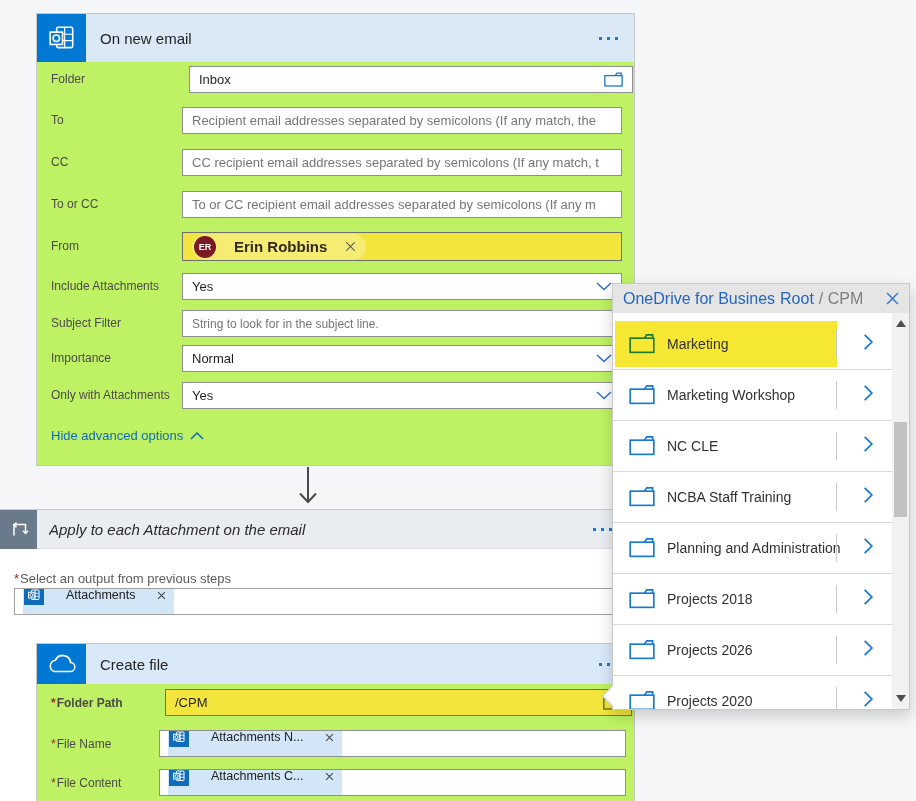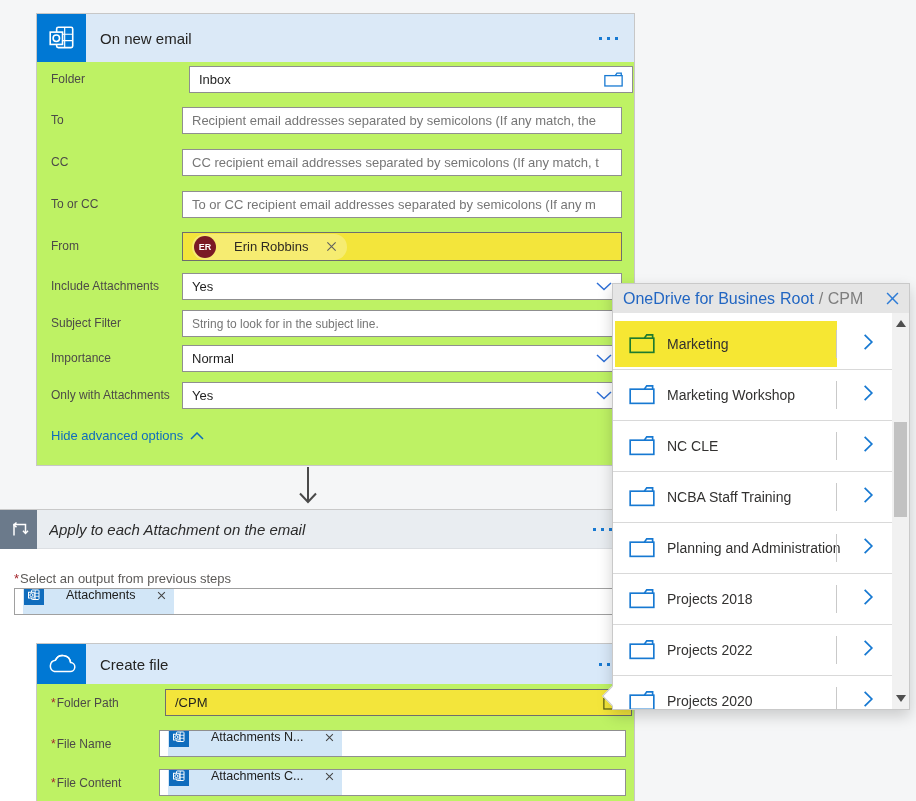--- a/index.html
+++ b/index.html
@@ -32,21 +32,21 @@
   .placeholder{color:#767676;}
   .f-input .trail{margin-left:auto;display:flex;align-items:center;flex:0 0 auto;padding-left:6px;}
   .yellow{background:#f3e53b;border-color:#6e6e6e;}
   .req{color:#a4262c;margin-right:1px;}
 
   
   .pill{display:flex;align-items:center;gap:18px;background:rgba(255,255,255,0.28);
         border-radius:14px;padding:2px 10px 2px 2px;}
   .avatar{width:22px;height:22px;border-radius:50%;background:#7a1a25;color:#fff;
           font-size:9px;font-weight:bold;display:flex;align-items:center;justify-content:center;}
-  .pill .name{font-size:13px;color:#2e2a22;}
+  .pill .name{font-size:15px;color:#2e2a22;font-weight:bold;}
 
   
   .chip{display:inline-flex;align-items:center;gap:22px;background:#d2e6f7;
         padding:1px 8px 14px 1px;font-size:12.5px;color:#20201f;}
   .chip .cicon{width:20px;height:20px;background:#0f6cbd;display:flex;align-items:center;justify-content:center;}
 
   
   .adv-link{display:flex;align-items:center;gap:7px;color:#0f6cbd;font-size:13px;cursor:pointer;}
 
   
@@ -242,21 +242,21 @@
     <div class="hdr-rest" style="background:#d9e9f9;">
       <div class="hdr-title">Create file</div>
       <div class="dots">
           <i></i>
           <i></i>
           <i></i>
         </div>
     </div>
   </div>
 
-  <div class="f-label" style="top:52px;">
+  <div class="f-label" style="top:52px;font-weight:bold;">
     <span class="req">*</span><span>Folder Path</span>
   </div>
   <div class="f-input yellow" style="left:128px;top:45px;width:467px;">
     <span>/CPM</span>
     <span class="trail">
       <svg width="19" height="15" viewBox="0 0 22 17" fill="none" stroke="#5e6414" stroke-width="1.5">
         <rect x="1" y="4" width="20" height="12"></rect>
           <path d="M13 4 L15 1.2 H20 V4"></path>
       </svg>
     </span>
@@ -395,21 +395,21 @@
         <path d="M1.5 1.5 L8 8 L1.5 14.5" stroke="#1779d2" stroke-width="1.6"></path>
       </svg>
     </div>
 
     <div class="frow">
 
       <svg class="ficon" width="26" height="21" viewBox="0 0 22 17" fill="none" stroke="#1779d2" stroke-width="1.4" style="position:absolute;">
         <rect x="1" y="4" width="20" height="12"></rect>
           <path d="M13 4 L15 1.2 H20 V4"></path>
       </svg>
-      <span class="fname">Projects 2022</span>
+      <span class="fname">Projects 2026</span>
       <span class="vdiv"></span>
       <svg class="chev" width="11" height="18" viewBox="0 0 10 16" fill="none">
         <path d="M1.5 1.5 L8 8 L1.5 14.5" stroke="#1779d2" stroke-width="1.6"></path>
       </svg>
     </div>
 
     <div class="frow">
 
       <svg class="ficon" width="26" height="21" viewBox="0 0 22 17" fill="none" stroke="#1779d2" stroke-width="1.4" style="position:absolute;">
         <rect x="1" y="4" width="20" height="12"></rect>

